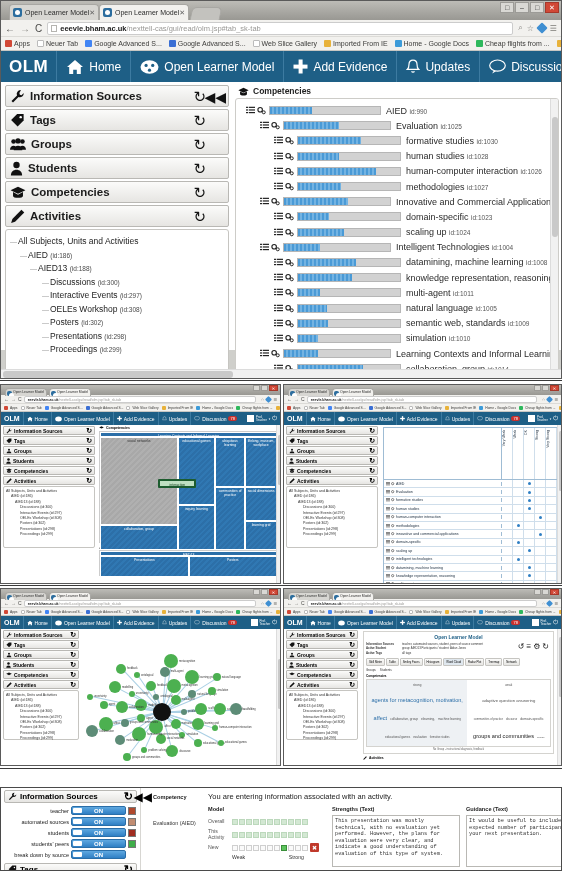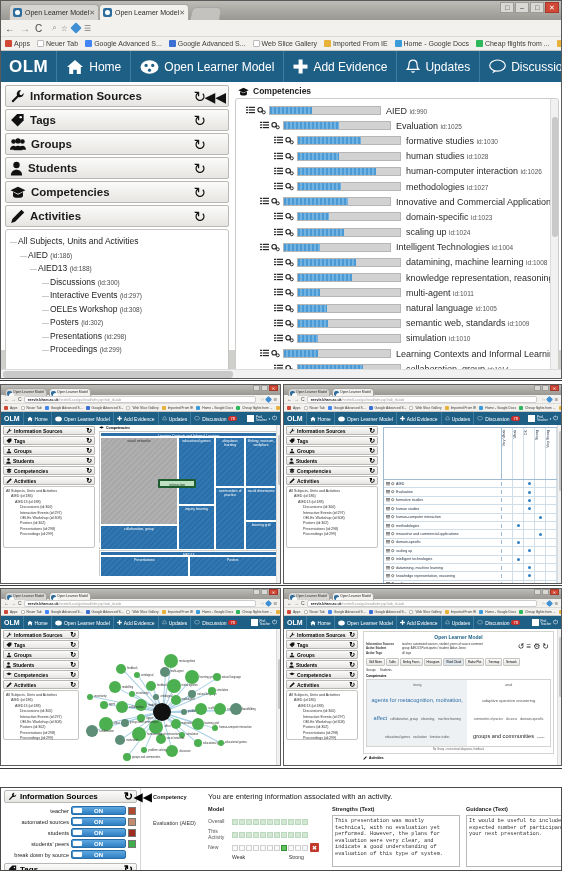--- a/index.html
+++ b/index.html
@@ -202,20 +202,23 @@
       <div class="bz-wbtn">□</div>
       <div class="bz-wbtn close">✕</div>
     </div>
   </div>
 
   <div class="bz-urlbar">
     <div class="bz-nav">
       <span class="en">←</span>
       <span>→</span>
       <span class="en">C</span>
+    </div>
+    <div class="bz-url">
+      <span class="pgicon"></span><span class="host">eeevle.bham.ac.uk</span><span>/nexttell-cas/gui/read/olm.jsp#tab_sk-tab</span>
     </div>
     <div class="bz-urlicons">
       <span>⌕</span>
       <span>☆</span>
       <span class="bz-diamond"></span>
       <span>☰</span>
     </div>
   </div>
 
   <div class="bz-bookmarks">

